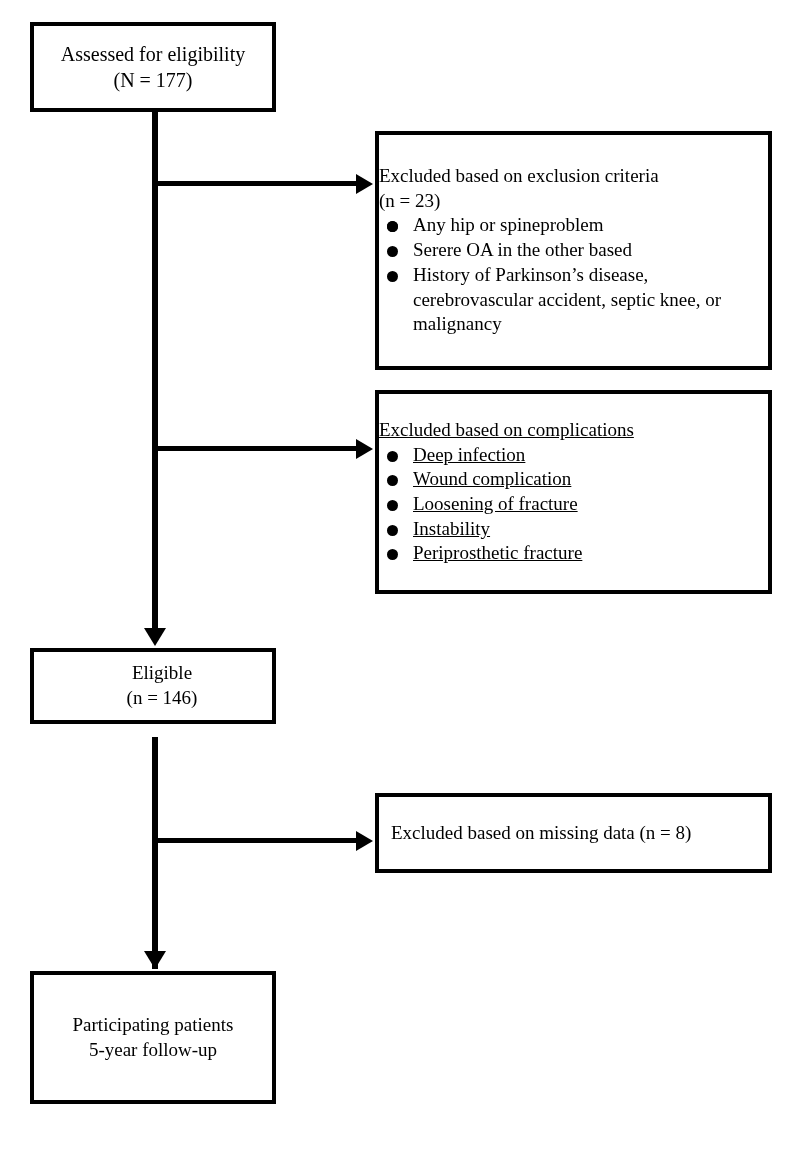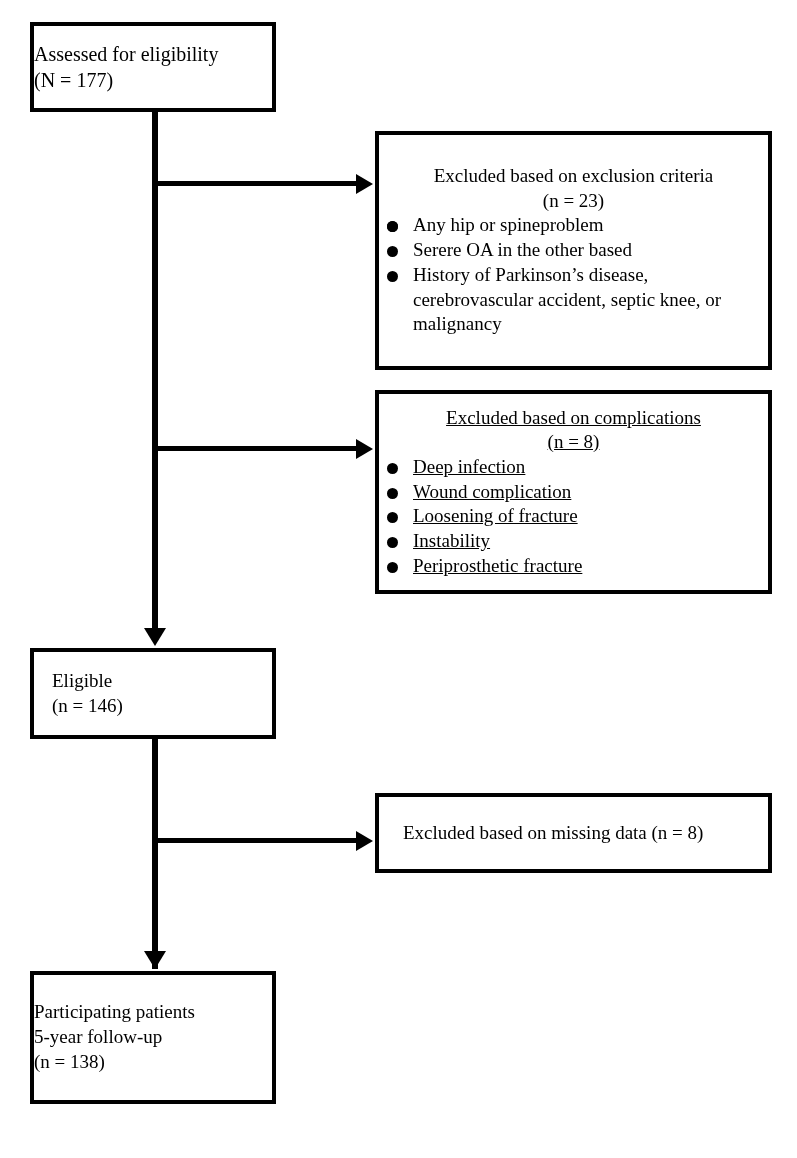--- a/index.html
+++ b/index.html
@@ -19,24 +19,24 @@
   .node {
     position: absolute;
     box-sizing: border-box;
     border: 4px solid #000000;
     background: #ffffff;
     display: flex;
     flex-direction: column;
     justify-content: center;
   }
   .node .centered {
+    text-align: center;
     line-height: 1.30;
   }
   .node .headline {
-    text-align: center;
     line-height: 1.30;
   }
   .bullets {
     list-style: none;
     margin: 0;
     padding: 0;
     line-height: 1.30;
   }
   .bullets li {
     position: relative;
@@ -46,21 +46,21 @@
   .bullets li .dot {
     position: absolute;
     left: 8px;
     top: 0.42em;
     width: 11px;
     height: 11px;
     background: #000000;
     border-radius: 50%;
   }
   .lead-in {
-    padding-left: 24px;
+    padding-left: 12px;
     text-align: left;
   }
 
   
   .vline {
     position: absolute;
     background: #000000;
     width: 6px;
   }
   .hline {
@@ -80,21 +80,21 @@
     position: absolute;
     width: 0;
     height: 0;
     border-left: 11px solid transparent;
     border-right: 11px solid transparent;
     border-top: 18px solid #000000;
   }
 
   
   #box-assessed   { left: 30px;  top: 22px;   width: 246px; height: 90px; }
-  #box-eligible   { left: 30px;  top: 648px;  width: 246px; height: 91px; padding-left: 18px; }
+  #box-eligible   { left: 30px;  top: 648px;  width: 246px; height: 76px; padding-left: 18px; }
   #box-final      { left: 30px;  top: 971px;  width: 246px; height: 133px; }
 
   #box-excl-criteria     { left: 375px; top: 131px; width: 397px; height: 239px; }
   #box-excl-complications{ left: 375px; top: 390px; width: 397px; height: 204px; text-decoration: underline; }
   #box-excl-missing      { left: 375px; top: 793px; width: 397px; height: 80px; }
 
   .fs-19 { font-size: 19px; }
   .fs-20 { font-size: 20px; }
 </style>
 </head>
@@ -123,21 +123,20 @@
     <ul class="bullets fs-19">
       <li><span class="dot"></span></li>
       <li><span class="dot"></span><span>Any hip or spineproblem</span></li>
       <li><span class="dot"></span><span>Serere OA in the other based</span></li>
       <li><span class="dot"></span><span>History of Parkinson’s disease, cerebrovascular accident, septic knee, or malignancy</span></li>
     </ul>
   </div>
 
   <div class="node" id="box-excl-complications">
     <div class="headline fs-19">Excluded based on complications</div>
-    <div class="headline fs-19">(n = 8)</div>
     <ul class="bullets fs-19">
       <li><span class="dot"></span><span>Deep infection</span></li>
       <li><span class="dot"></span><span>Wound complication</span></li>
       <li><span class="dot"></span><span>Loosening of fracture</span></li>
       <li><span class="dot"></span><span>Instability</span></li>
       <li><span class="dot"></span><span>Periprosthetic fracture</span></li>
     </ul>
   </div>
 
   <div class="node" id="box-eligible">
@@ -152,16 +151,15 @@
 
   <div class="arrow-down" style="left:144px; top:951px;"></div>
 
   <div class="node" id="box-excl-missing">
     <div class="lead-in fs-19">Excluded based on missing data (n = 8)</div>
   </div>
 
   <div class="node" id="box-final">
     <div class="centered fs-19">Participating patients</div>
     <div class="centered fs-19">5-year follow-up</div>
-    <div class="centered fs-19">(n = 138)</div>
   </div>
 
 </div>
 
 </body></html>

